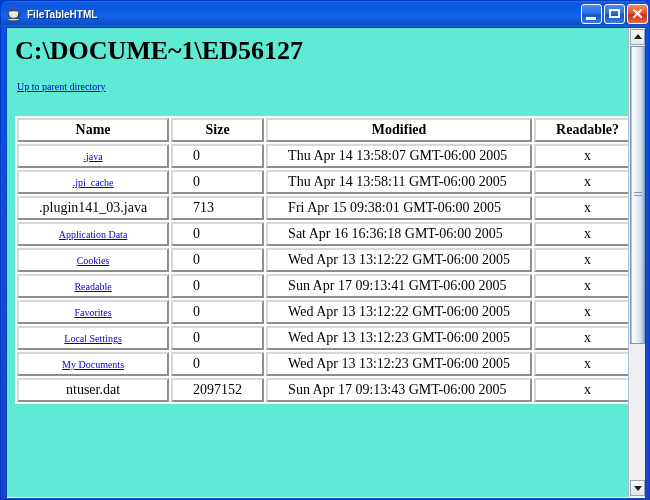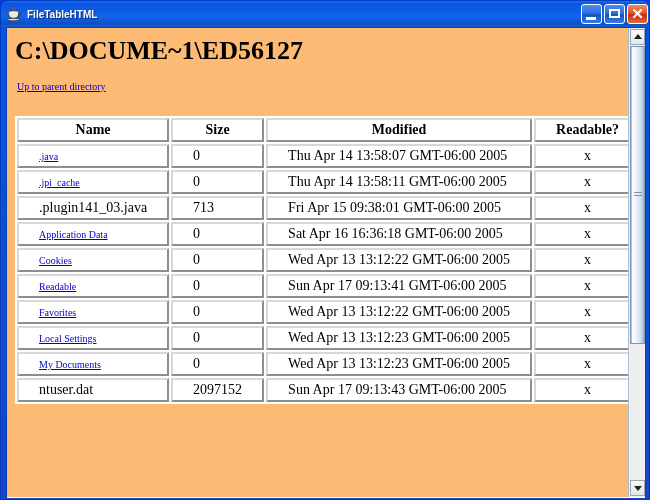--- a/index.html
+++ b/index.html
@@ -124,21 +124,21 @@
     border-bottom: none;
     box-sizing: border-box;
     overflow: hidden;
   }
 
   .page {
     position: absolute;
     left: 0; top: 0;
     width: 622px;
     height: 469px;
-    background: #fdba74;
+    background: #5eead4;
     overflow: hidden;
   }
 
   .page-title {
     margin: 0;
     padding: 8px 0 0 8px;
     font-family: "Liberation Serif", serif;
     font-size: 26px;
     font-weight: bold;
     color: #000000;
@@ -176,21 +176,21 @@
     box-sizing: border-box;
     color: #000000;
     vertical-align: middle;
     overflow: hidden;
     white-space: nowrap;
   }
   table.filetable th {
     font-weight: bold;
     text-align: center;
   }
-  td.c-name   { width: 126px; text-align: left; }
+  td.c-name   { width: 126px; text-align: center; }
   td.c-size   { width: 56px;  text-align: left; }
   td.c-mod    { width: 234px; text-align: left; }
   td.c-read   { width: 66px;  text-align: center; }
   td.c-write  { width: 66px;  text-align: center; }
 
   th.c-name   { width: 126px; }
   th.c-size   { width: 56px; }
   th.c-mod    { width: 234px; }
   th.c-read   { width: 66px; }
   th.c-write  { width: 66px; }

